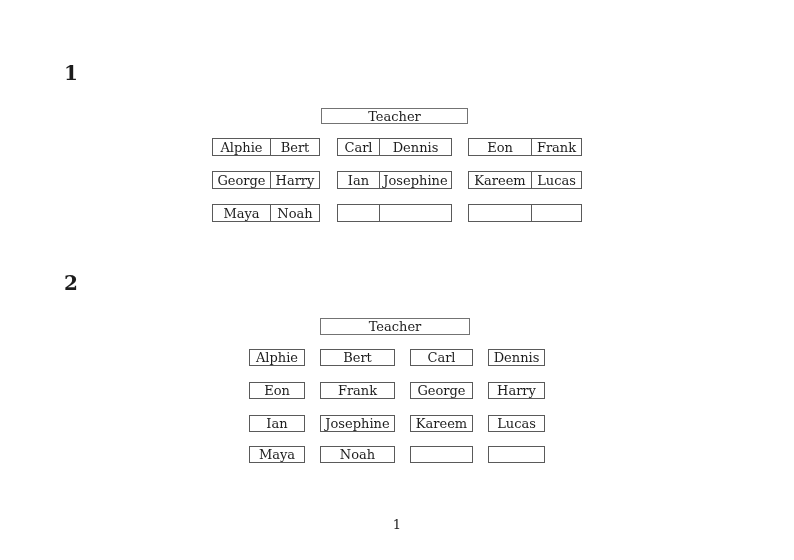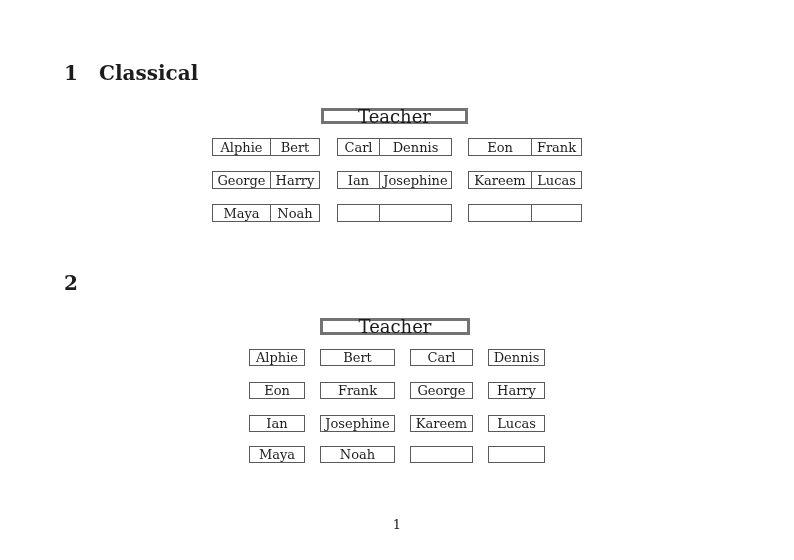--- a/index.html
+++ b/index.html
@@ -23,25 +23,25 @@
     line-height: 24px;
   }
   .heading .sec-num { min-width: 35px; }
   #h-classical   { top: 61px; }
   #h-distributed { top: 271px; }
 
   
   .teacher-box {
     position: absolute;
     box-sizing: border-box;
-    border: 3px solid #737373;
+    border: 1px solid #737373;
     display: flex;
     align-items: center;
     justify-content: center;
-    font-size: 18px;
+    font-size: 13px;
   }
   .t-classical   { left: 321px; top: 108px; width: 147px; height: 16px; }
   .t-distributed { left: 320px; top: 318px; width: 150px; height: 17px; }
 
   
   .stack {
     position: absolute;
     top: 138px;
     display: flex;
     flex-direction: column;
@@ -108,21 +108,20 @@
     font-size: 13px;
   }
 </style>
 </head>
 <body>
 
 <div class="page">
 
   <div class="heading" id="h-classical">
     <span class="sec-num">1</span>
-    <span class="sec-title">Classical</span>
   </div>
 
   <div class="teacher-box t-classical">Teacher</div>
 
   <div class="stack" id="stack0">
     <div class="desk">
       <span class="cell c1">Alphie</span>
       <span class="cell c2">Bert</span>
     </div>
     <div class="desk">

